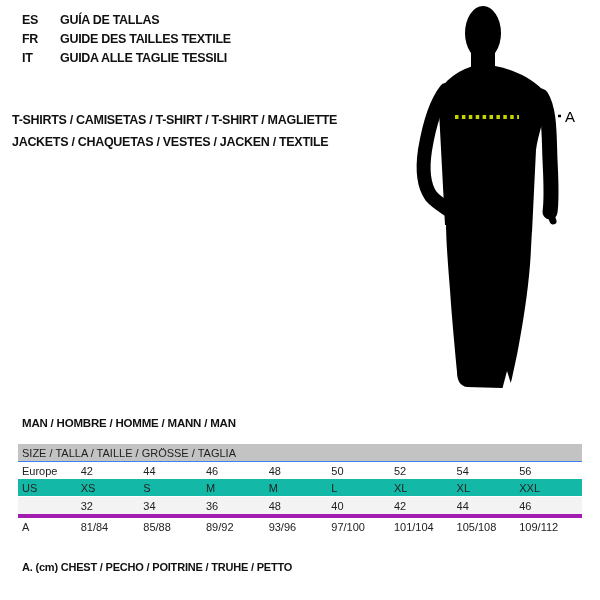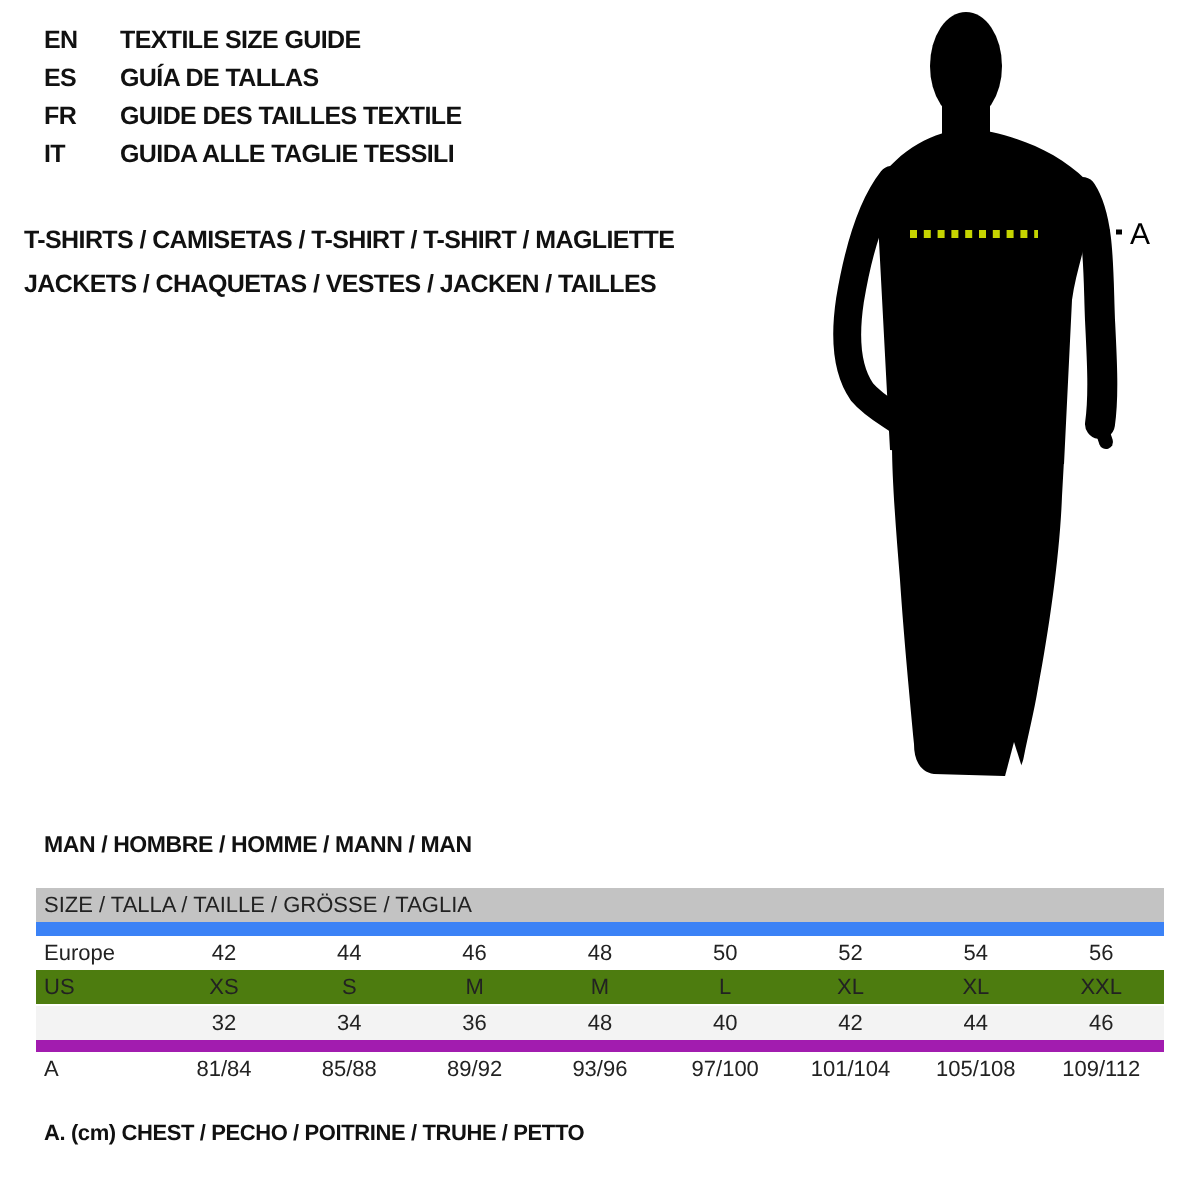--- a/index.html
+++ b/index.html
@@ -21,55 +21,51 @@
   
   .section-title{position:absolute;left:22px;top:417px;font-weight:bold;font-size:11.5px;letter-spacing:-0.2px;}
   
   .size-table{position:absolute;left:18px;top:444px;width:564px;border-collapse:collapse;table-layout:fixed;}
   .size-table th,.size-table td{
     font-size:11px;font-weight:normal;height:17px;padding:0;vertical-align:middle;
     white-space:nowrap;overflow:hidden;
   }
   .size-table .hdr{
     background:#c3c3c3;text-align:left;padding-left:4px;color:#222;
-    border-bottom:7px solid #3b82f6;
+    border-bottom:1px solid #3b82f6;
   }
   .size-table .lbl{text-align:left;padding-left:4px;width:64px;color:#222;}
-  .size-table td.val{text-align:center;color:#222;}
+  .size-table td.val{color:#222;}
   tr.row-white{background:#ffffff;}
-  tr.row-gray{background:#4d7c0f;border-bottom:1px solid #ffffff;}
-  tr.row-lightgray{background:#f3f3f3;border-bottom:6px solid #a21caf;}
+  tr.row-gray{background:#14b8a6;border-bottom:1px solid #ffffff;}
+  tr.row-lightgray{background:#f3f3f3;border-bottom:4px solid #a21caf;}
   
   .footnote{position:absolute;left:22px;top:549px;font-weight:bold;font-size:11px;letter-spacing:-0.2px;margin-top:12px;}
 </style>
 </head>
 <body>
 
 <div class="lang-block">
-  <div class="lang-row">
-    <span class="lang-code">EN</span>
-    <span class="lang-label">TEXTILE SIZE GUIDE</span>
-  </div>
   <div class="lang-row">
     <span class="lang-code">ES</span>
     <span class="lang-label">GUÍA DE TALLAS</span>
   </div>
   <div class="lang-row">
     <span class="lang-code">FR</span>
     <span class="lang-label">GUIDE DES TAILLES TEXTILE</span>
   </div>
   <div class="lang-row">
     <span class="lang-code">IT</span>
     <span class="lang-label">GUIDA ALLE TAGLIE TESSILI</span>
   </div>
 </div>
 
 <div class="cat-block">
   <div class="cat-line">T-SHIRTS / CAMISETAS / T-SHIRT / T-SHIRT / MAGLIETTE</div>
-  <div class="cat-line">JACKETS / CHAQUETAS / VESTES / JACKEN / TAILLES</div>
+  <div class="cat-line">JACKETS / CHAQUETAS / VESTES / JACKEN / TEXTILE</div>
 </div>
 
 <div class="figure-wrap">
   <svg width="195" height="400" viewBox="0 0 195 400" xmlns="http://www.w3.org/2000/svg">
 
     <ellipse cx="78" cy="33" rx="18" ry="27" fill="#000"></ellipse>
 
     <rect x="66" y="44" width="24" height="26" fill="#000"></rect>
 
     <path d="M33,92 C45,74 62,66 78,64 C98,66 122,74 138,90

